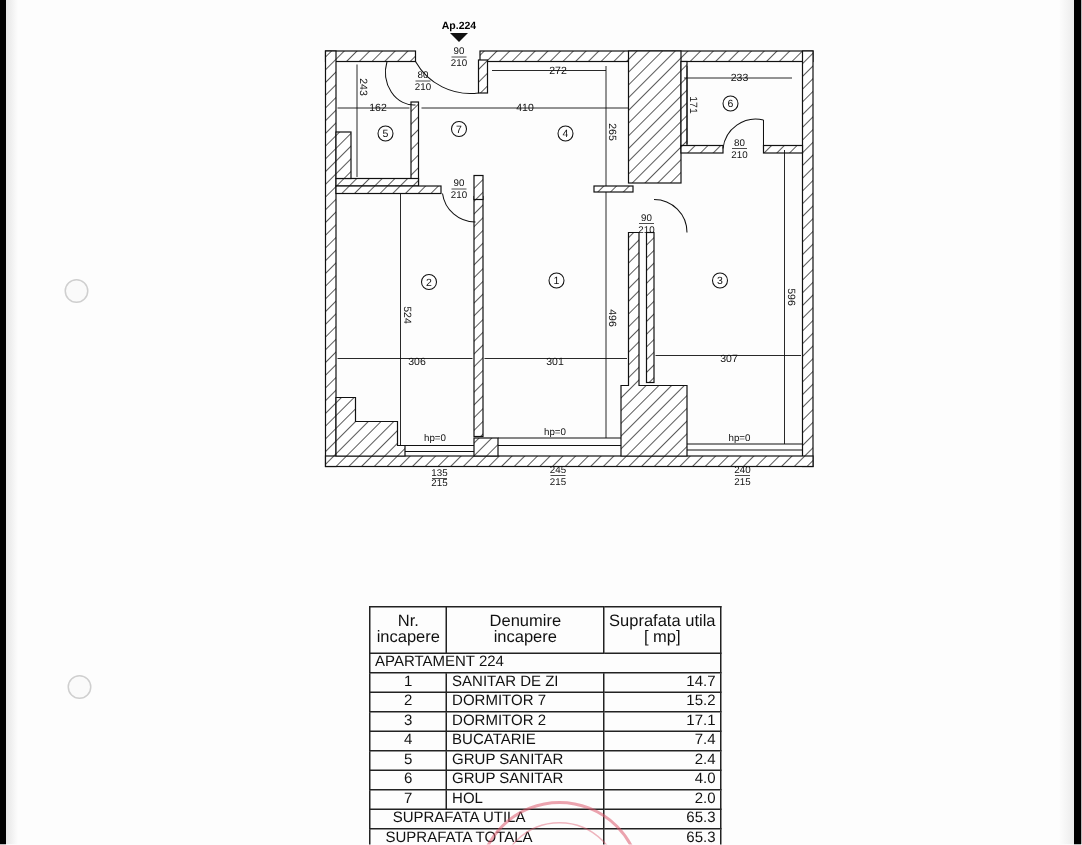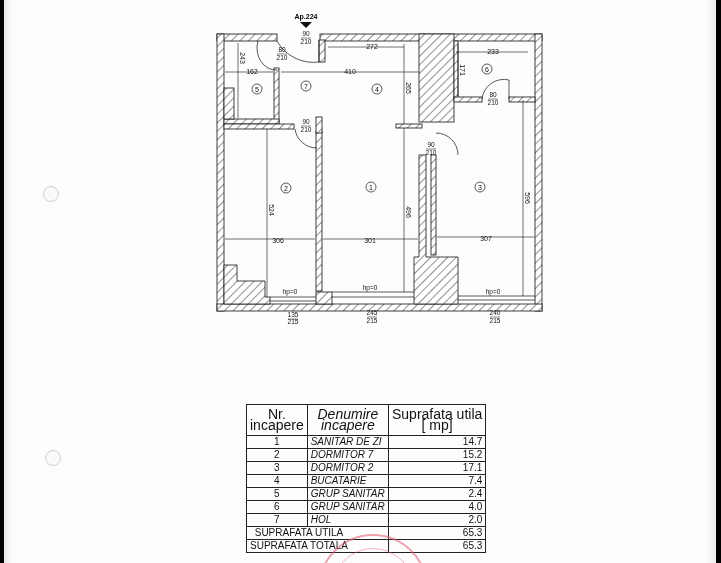--- a/index.html
+++ b/index.html
@@ -18,23 +18,23 @@
     .punch-hole {
       position: absolute; width: 16px; height: 16px; border-radius: 50%;
       border: 1.5px solid #cfcfcf; background: #fafafa; box-sizing: border-box;
     }
     #plan { position: absolute; left: 0; top: 0; }
     .tbl {
       position: absolute; left: 246px; top: 404px; width: 235px;
       border-collapse: collapse; font-size: 10px; line-height: 1;
     }
     .tbl td { border: 1px solid #222; padding: 0 3px; height: 12px; white-space: nowrap; }
-    .tbl .hdr td { height: 30px; text-align: center; font-size: 14px; line-height: 11px; }
+    .tbl .hdr td { height: 30px; text-align: center; font-size: 11px; line-height: 11px; }
     .tbl .c1 { width: 45px; text-align: center; }
-    .tbl .c2 { width: 104px; text-align: left; font-style: italic; }
+    .tbl .c2 { width: 104px; text-align: left; }
     .tbl .c3 { width: 64px; text-align: right; }
     .tbl .apt td { text-align: left; }
     .tbl .tot td.lbl { text-align: center; padding-right: 40px; }
     .stamp {
       position: absolute; left: 318px; top: 534px; width: 110px; height: 110px;
       border-radius: 50%; border: 2px solid rgba(220,90,110,0.55);
       box-sizing: border-box; pointer-events: none;
     }
     .stamp-inner {
       position: absolute; left: 12px; top: 12px; width: 82px; height: 82px;
@@ -236,20 +236,23 @@
     </td>
     <td class="c2" style="text-align:center;">
       <span>Denumire</span><br>
       <span>incapere</span>
     </td>
     <td class="c3">
       <span>Suprafata utila</span><br>
       <span>[ mp]</span>
     </td>
   </tr>
+  <tr class="apt">
+    <td colspan="3">APARTAMENT 224</td>
+  </tr>
   <tr>
     <td class="c1">1</td>
     <td class="c2">SANITAR DE ZI</td>
     <td class="c3">14.7</td>
   </tr>
   <tr>
     <td class="c1">2</td>
     <td class="c2">DORMITOR 7</td>
     <td class="c3">15.2</td>
   </tr>

